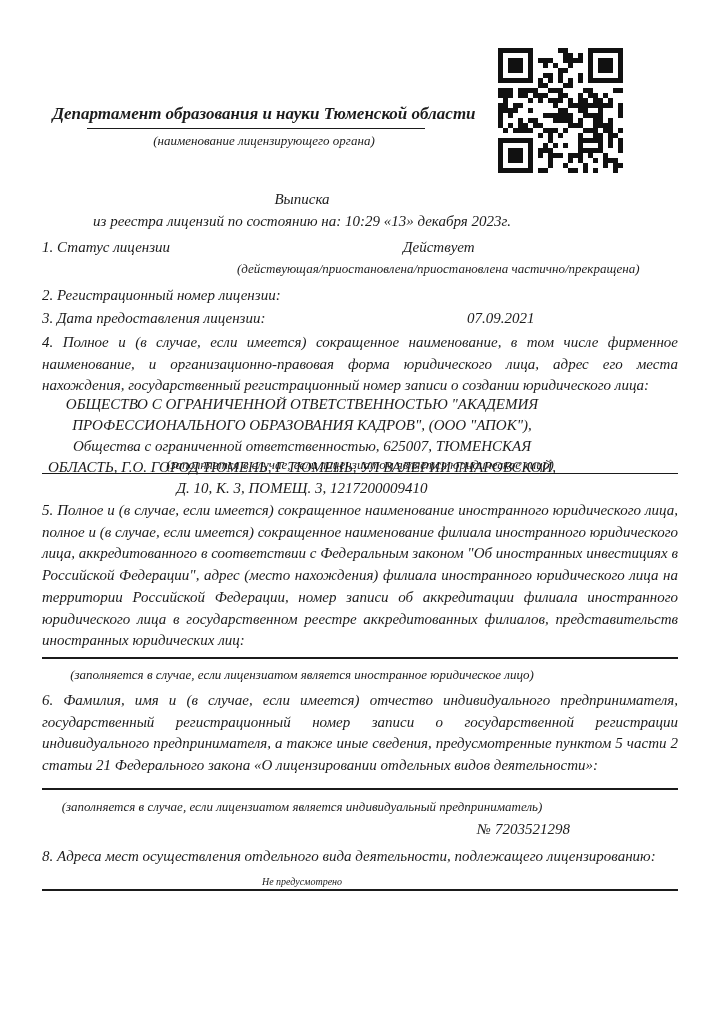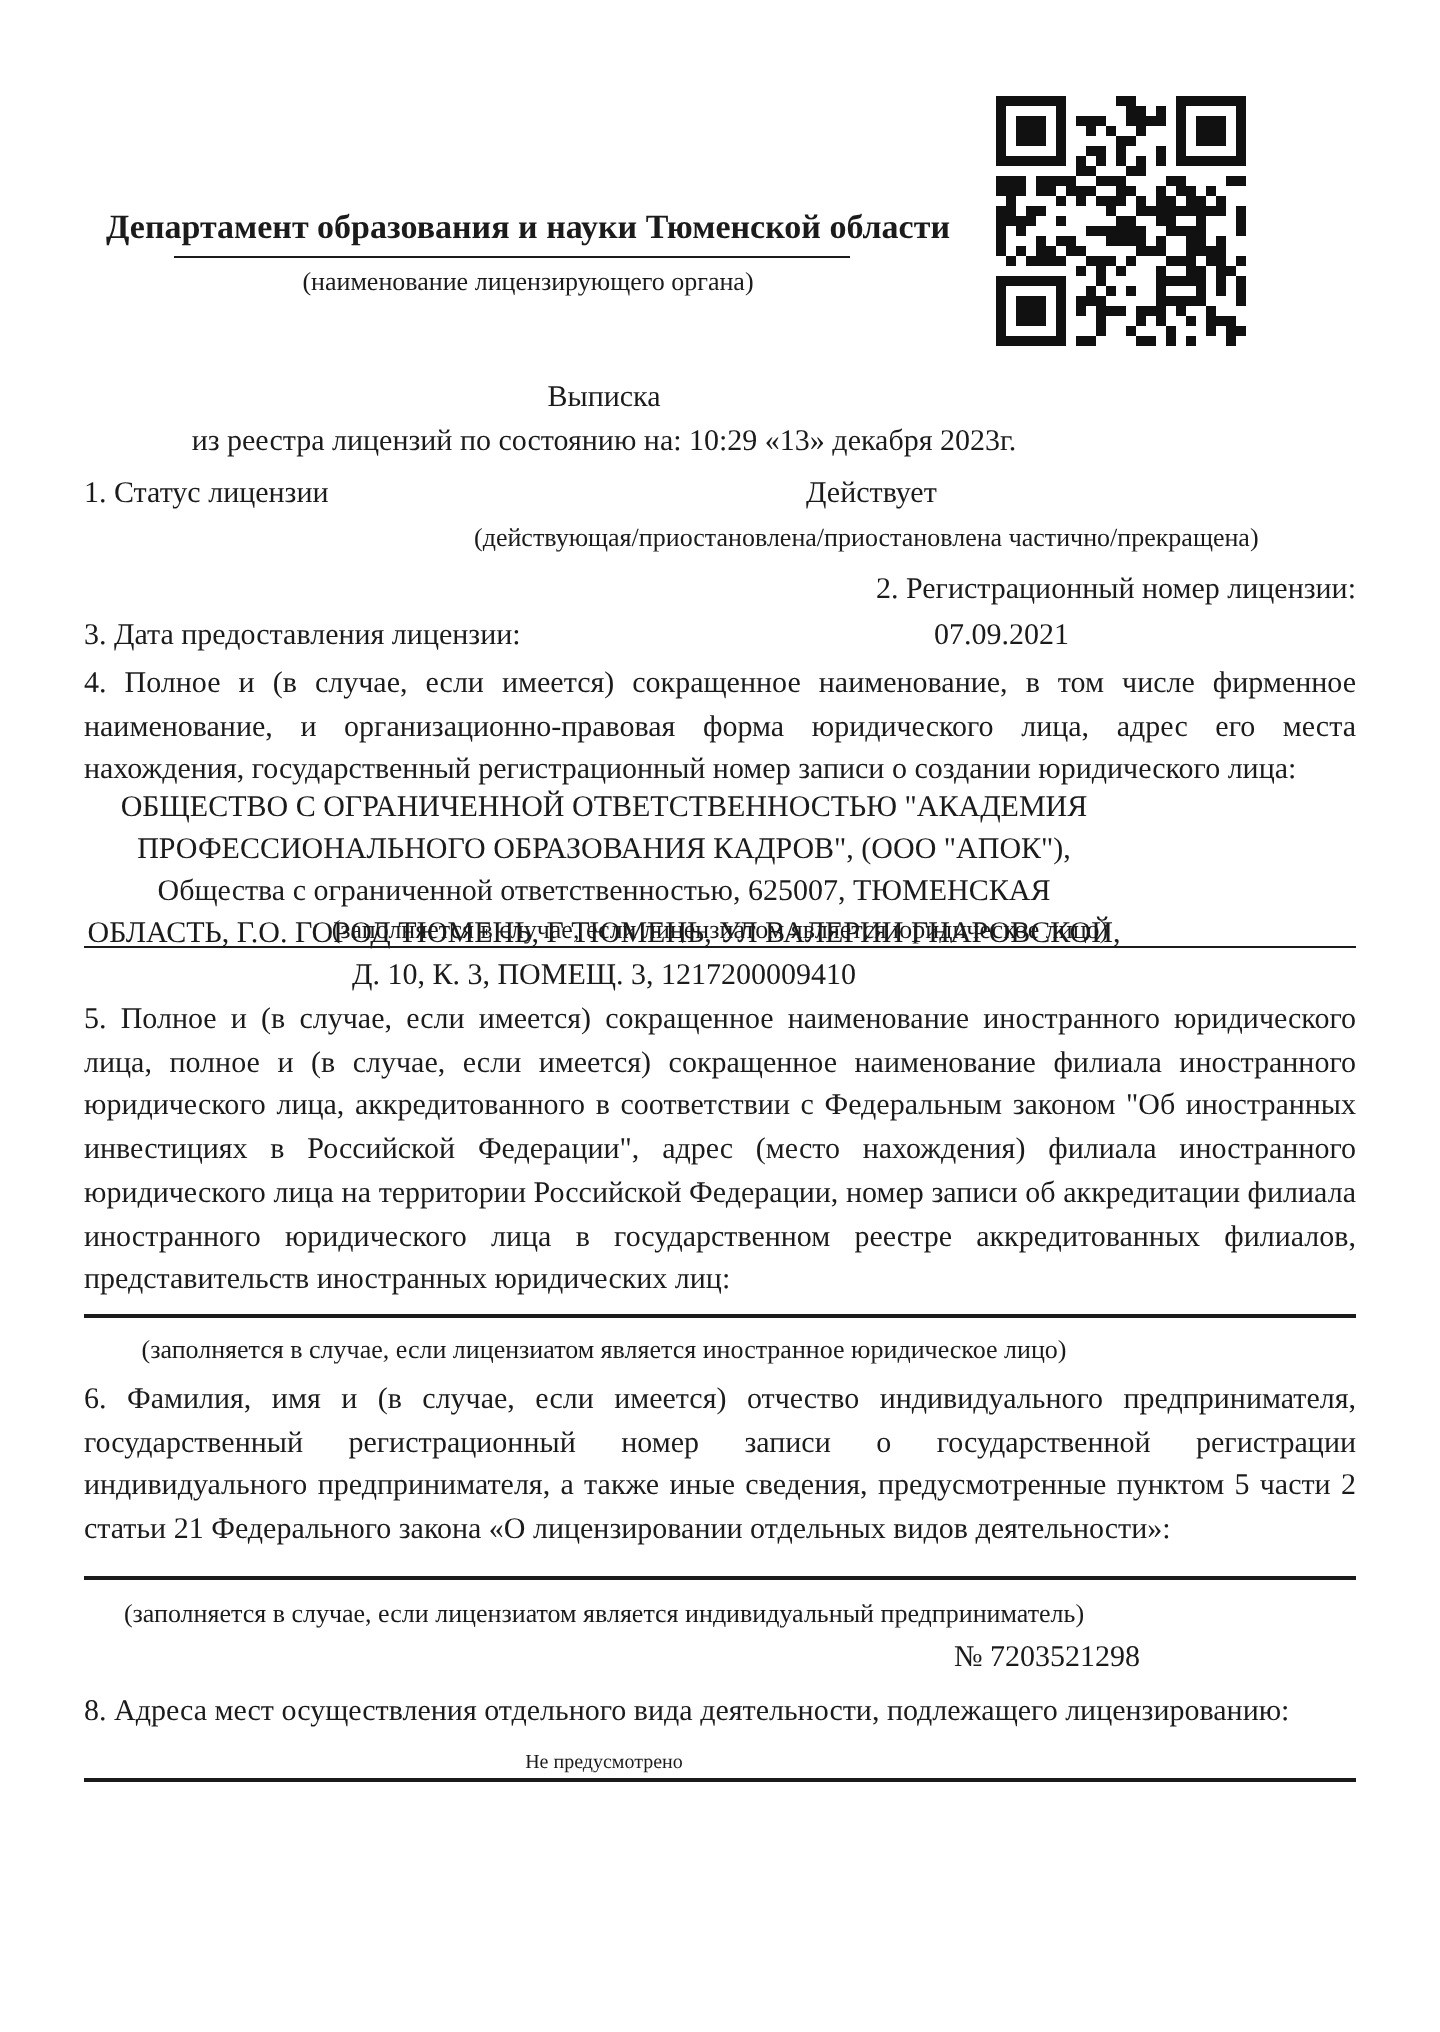--- a/index.html
+++ b/index.html
@@ -4,20 +4,21 @@
 <style>
   html,body { margin:0; padding:0; background:#e8e8e8; }
   .page {
     position:relative;
     width:720px; height:1016px;
     margin:0 auto;
     background:#ffffff;
     font-family:"Liberation Serif","DejaVu Serif",serif;
     color:#1b1b1b;
     overflow:hidden;
+    font-style:italic;
   }
   .content { position:absolute; left:42px; top:0; width:636px; height:100%; }
   .abs { position:absolute; left:0; right:0; }
 
   
   .qr { position:absolute; left:498px; top:48px; width:125px; height:125px; }
   .qr svg { display:block; width:125px; height:125px; }
 
   
   .issuer-wrap { top:103px; width:444px; text-align:center; }
@@ -25,21 +26,21 @@
   .title-underline { position:absolute; left:45px; top:25px; width:338px; border-bottom:1.4px solid #1b1b1b; }
   .issuer-note { font-size:13px; line-height:17px; margin-top:7px; }
 
   
   .doc-title-wrap { top:188px; width:520px; text-align:center; font-size:15px; line-height:22px; }
 
   
   .qa-row { position:absolute; left:0; right:0; height:20px; font-size:15px; line-height:20px; white-space:nowrap; }
   .qa-row .val { position:absolute; top:0; }
   .row-1 { top:237px; } .row-1 .val { left:361px; }
-  .row-2 { top:285px;text-align:right; } .row-2 .val { left:375px; }
+  .row-2 { top:285px; } .row-2 .val { left:375px; }
   .row-3 { top:308px; } .row-3 .val { left:425px; }
   .row-7 { top:819px; } .row-7 .val { left:435px; }
   .row-8 { top:846px; }
 
   .caption { font-size:13px; line-height:17px; }
   .caption-status { top:260px; margin-left:195px; white-space:nowrap; }
   .caption-center { text-align:center; }
   .caption-legal { top:456px; width:636px; }
   .caption-foreign { top:666px; width:520px; }
   .caption-entrep { top:798px; width:520px; }

